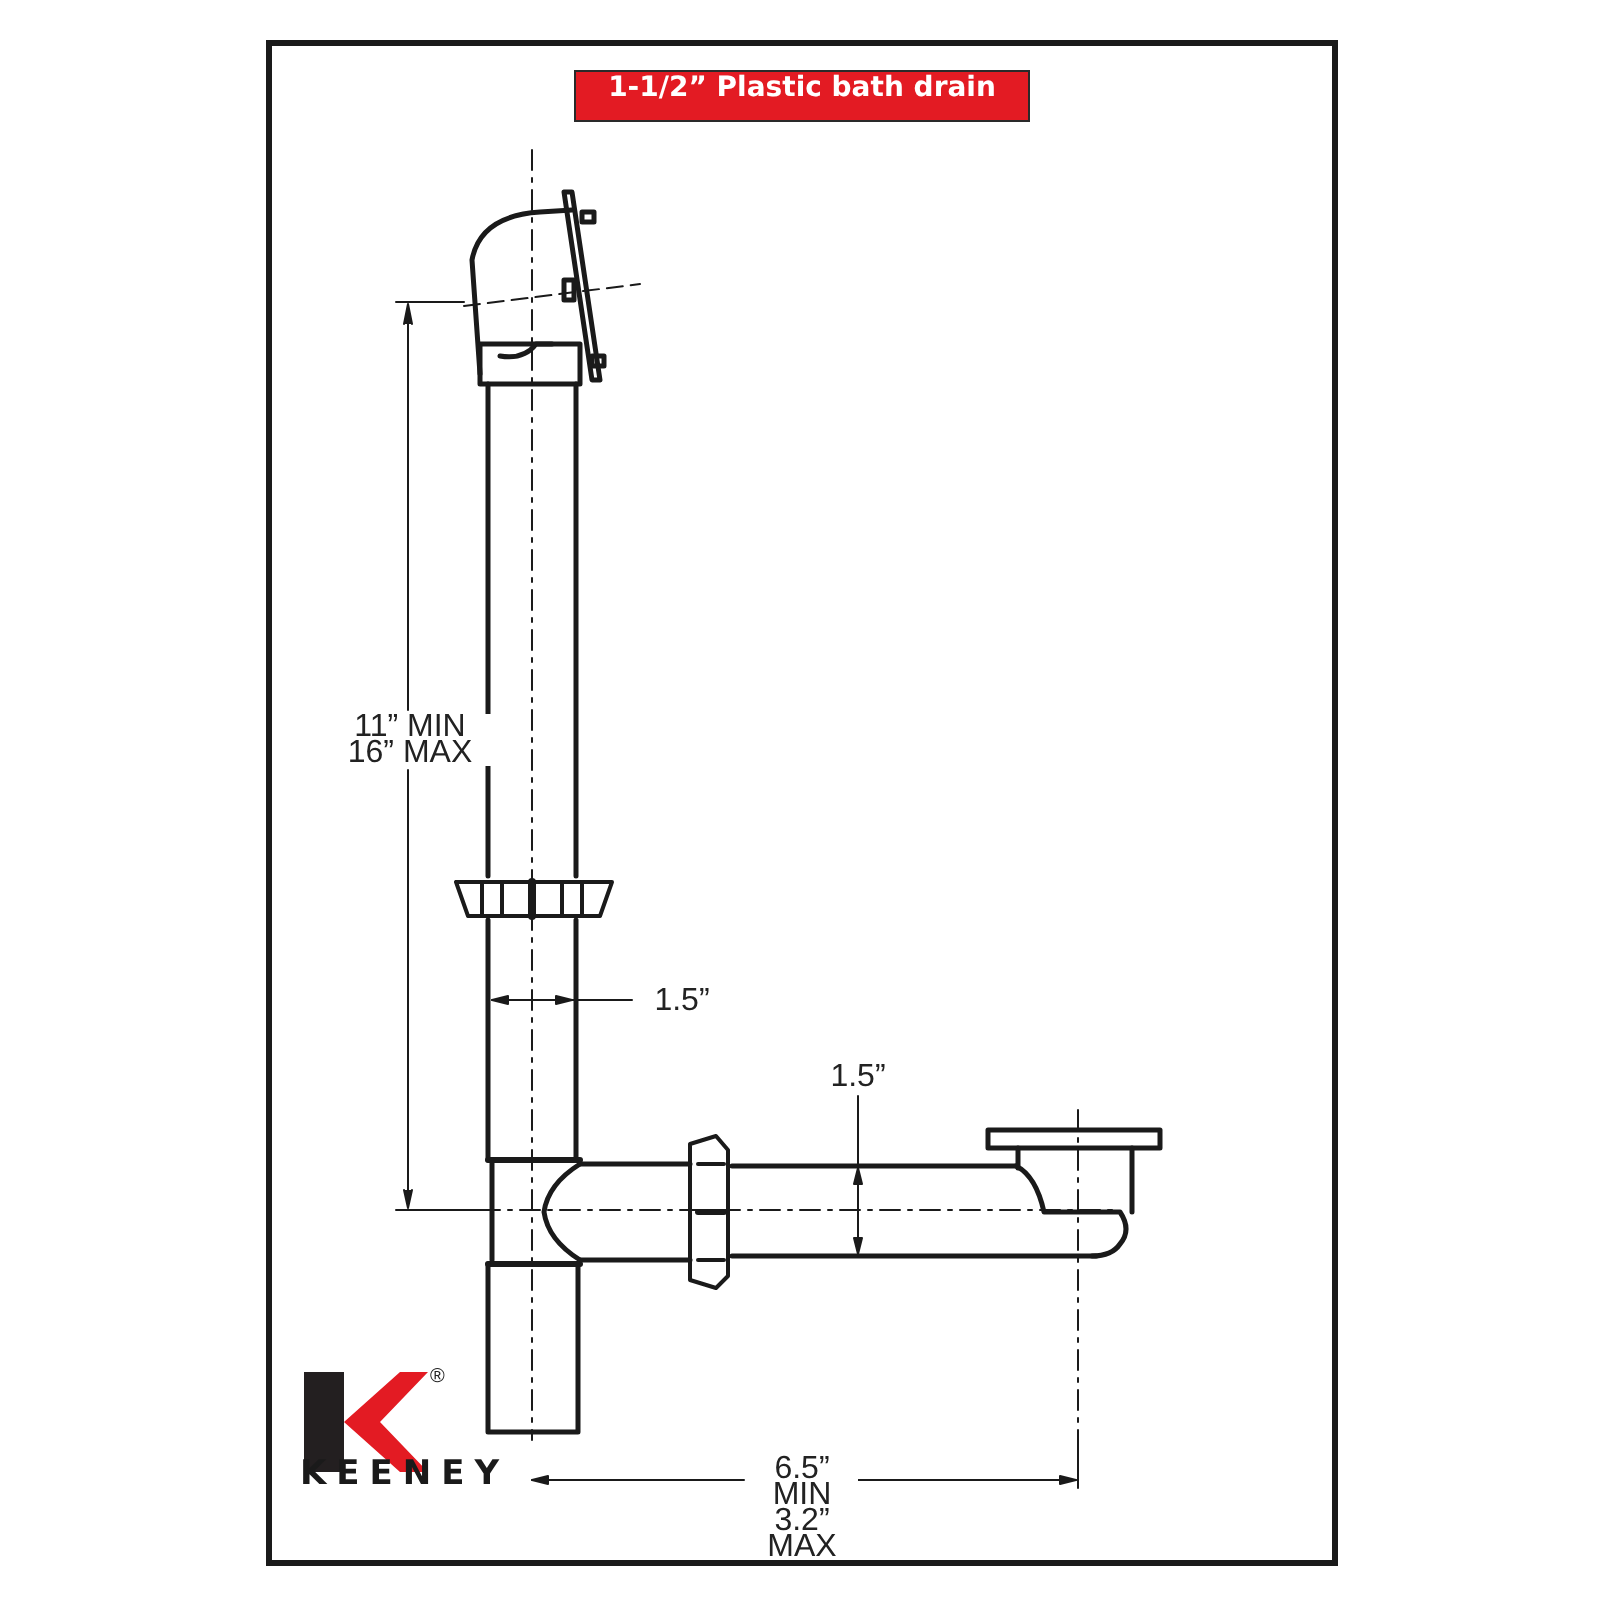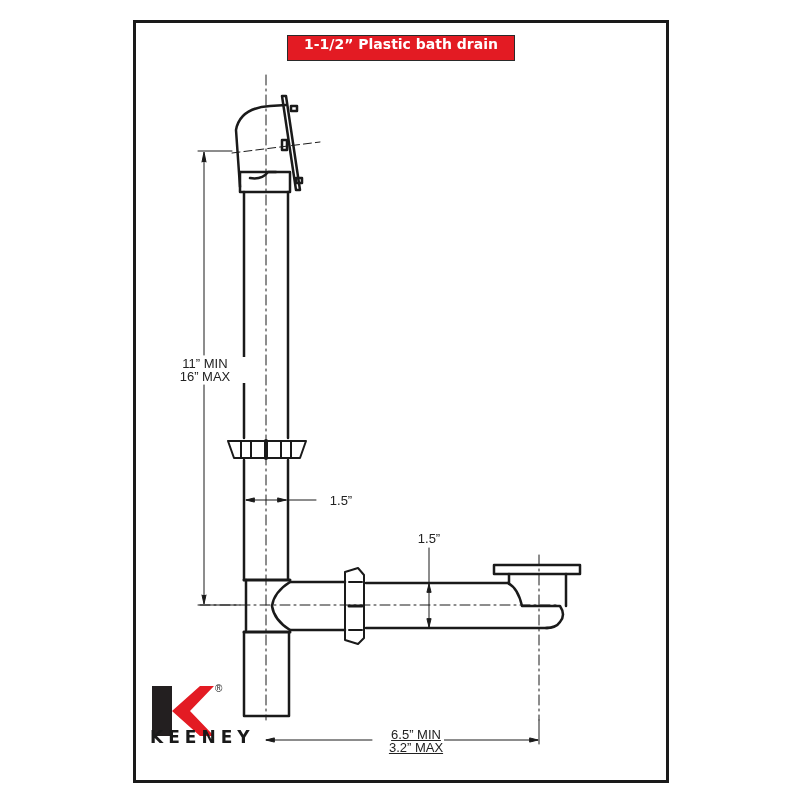--- a/index.html
+++ b/index.html
@@ -1,20 +1,20 @@
 <!DOCTYPE html>
 <html><head>
 <meta charset="utf-8">
 <style>
   html, body { margin:0; padding:0; background:#ffffff; }
   body { width:800px; height:800px; position:relative; overflow:hidden; font-family:"Liberation Sans", sans-serif; }
   .frame { position:absolute; left:133px; top:20px; width:530px; height:757px; border:3px solid #1a1a1a; box-sizing:content-box; }
   .title-bar { position:absolute; left:287px; top:35px; width:226px; height:24px; background:#e31b23; border:1px solid #2a2a2a; color:#ffffff; font-weight:bold; font-size:14px; display:flex; justify-content:center; font-family:"DejaVu Sans", sans-serif; }
   svg.drawing { position:absolute; left:0; top:0; }
-  .label { position:absolute; font-family:"Liberation Sans", sans-serif; font-size:13px; color:#222; text-align:center; line-height:13px; background:#fff; }
+  .label { position:absolute; font-family:"Liberation Sans", sans-serif; font-size:16px; color:#222; text-align:center; line-height:13px; background:#fff; }
   .brand { position:absolute; left:150px; top:727px; font-size:17px; font-weight:bold; letter-spacing:5px; color:#1a1a1a; font-family:"DejaVu Sans", sans-serif; }
   .reg { position:absolute; left:215px; top:683px; font-size:10px; color:#222; }
 </style>
 </head>
 <body>
 
 <div class="frame"></div>
 <div class="title-bar">
     <span>1-1/2” Plastic bath drain</span>
   </div>
@@ -123,19 +123,19 @@
     <polygon points="172,711 200,686 214,686 190,711 214,736 200,736" fill="#e31b23"></polygon>
   </g>
 </svg>
 
 <div class="label" style="left:155px;top:357px;width:100px;">
   <div>11” MIN</div>
   <div>16” MAX</div>
 </div>
 <div class="label" style="left:326px;top:494px;width:30px;">1.5”</div>
 <div class="label" style="left:414px;top:532px;width:30px;">1.5”</div>
-<div class="label" style="left:388px;top:728px;width:56px;text-decoration:underline;">
+<div class="label" style="left:373px;top:728px;width:56px;">
   <div>6.5” MIN</div>
   <div>3.2” MAX</div>
 </div>
 
 <div class="reg">®</div>
 <div class="brand">KEENEY</div>
 
 </body></html>

